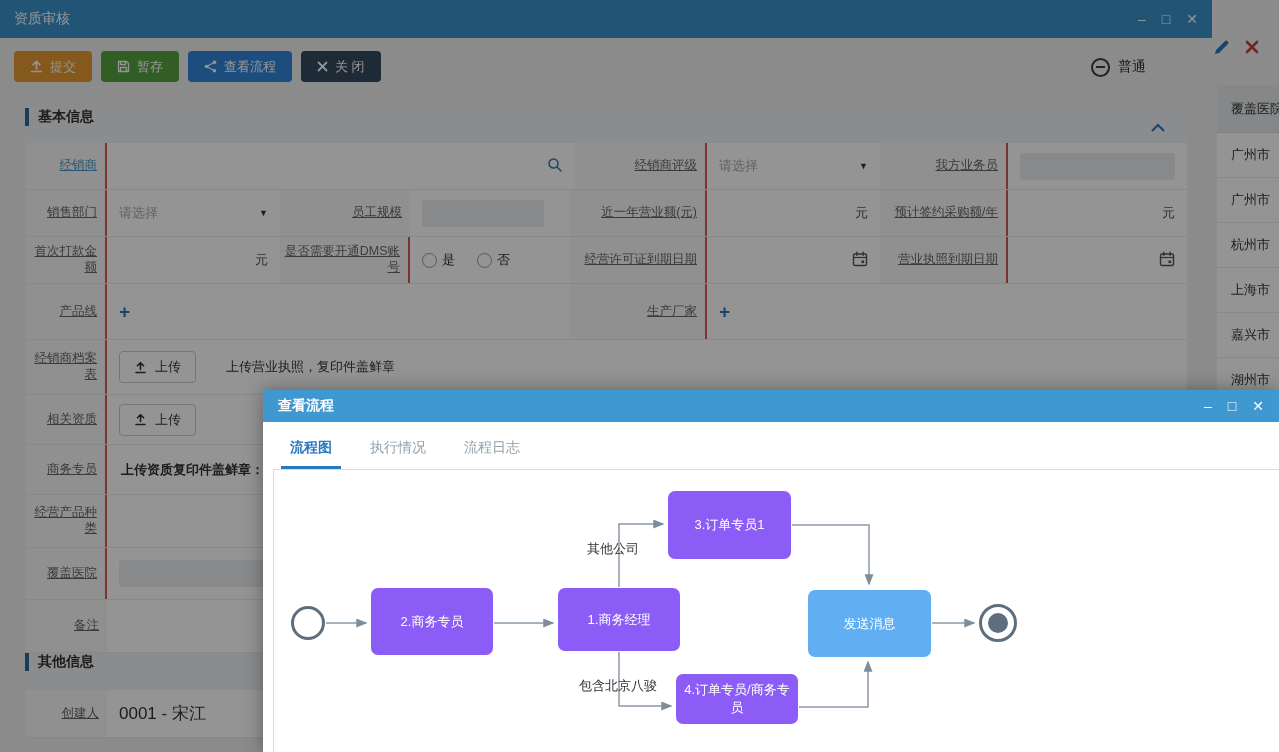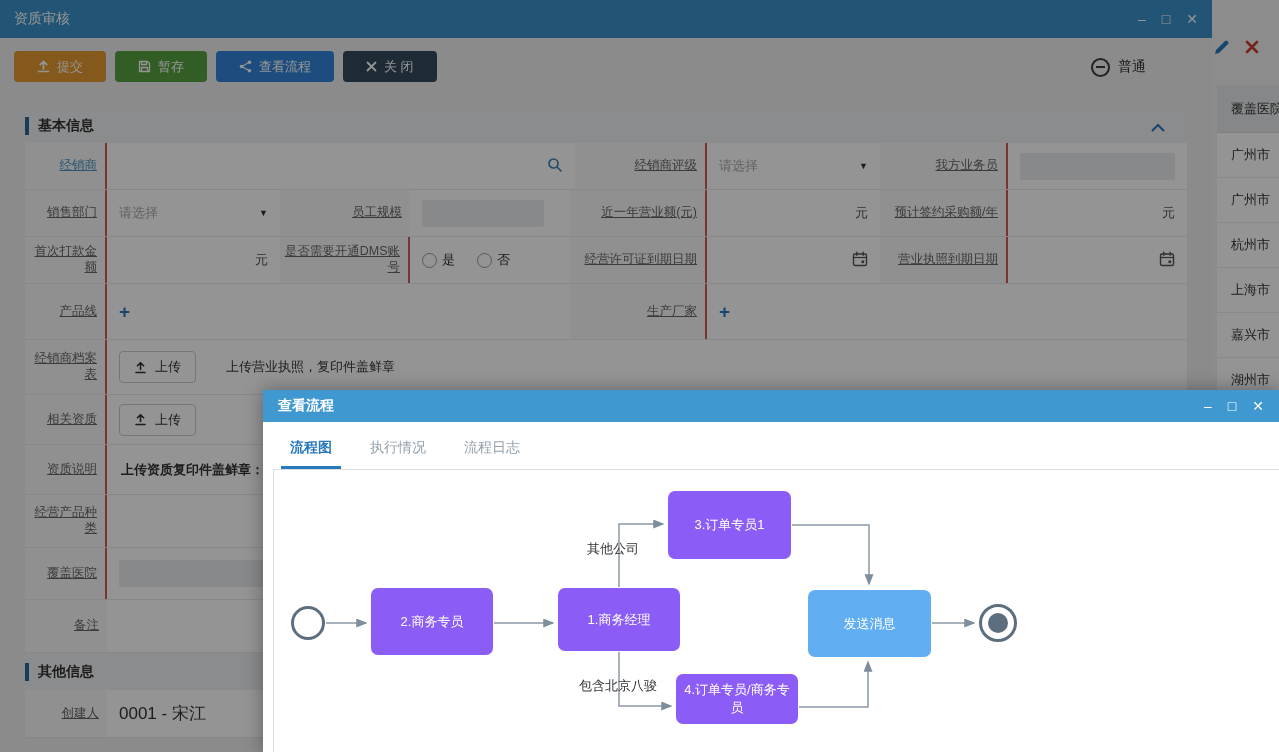--- a/index.html
+++ b/index.html
@@ -17,37 +17,37 @@
 
   
   .main-window { position:absolute; left:0; top:0; width:1212px; height:752px; background:#f0f0f0; }
   .titlebar { height:38px; background:#3b92cc; display:flex; align-items:center; padding:0 14px; }
   .titlebar .title { color:#fff; font-size:14px; flex:1; }
   .win-controls { display:flex; gap:16px; align-items:center; }
   .win-controls span { color:#fff; font-size:14px; line-height:1; cursor:pointer; }
 
   .toolbar { height:57px; display:flex; align-items:center; padding:0 14px; position:relative; }
   .btn { height:31px; border:none; border-radius:4px; color:#fff; font-size:13px; display:inline-flex;
-         align-items:center; gap:7px; padding:0 23px; margin-right:9px; cursor:pointer;
+         align-items:center; gap:7px; padding:0 16px; margin-right:9px; cursor:pointer;
          font-family:inherit; }
   .btn svg { display:block; }
   .btn-submit { background:#e59a2f; }
   .btn-draft  { background:#57a343; }
   .btn-view   { background:#3286d9; }
   .btn-close  { background:#34495e; }
   .priority { position:absolute; right:66px; top:14px; height:30px; display:flex; align-items:center;
               gap:8px; font-size:14px; color:#333; }
   .circle-minus { width:19px; height:19px; border:2px solid #3c3c3c; border-radius:50%;
                   position:relative; }
   .circle-minus::after { content:""; position:absolute; left:3px; right:3px; top:50%;
                          margin-top:-1px; height:2px; background:#3c3c3c; }
 
   
   .form { position:absolute; left:25px; top:108px; width:1162px; background:#fff; }
-  .sec-header { height:35px; background:#eff1f3; display:flex; align-items:center; position:relative; }
+  .sec-header { height:35px; background:#eff1f3; display:flex; position:relative; }
   .sec-accent { width:4px; height:18px; background:#2b6a99; margin:0 9px 0 0; }
   .sec-title { font-size:14px; font-weight:bold; color:#333; }
   .sec-chevron { position:absolute; right:22px; top:10px; }
 
   .frow { display:flex; border-bottom:1px solid #ebebeb; background:#fff; }
   .lbl { background:#f8f9fa; color:#666; font-size:12.5px; display:flex; align-items:center;
          justify-content:flex-end; text-align:right; padding-right:8px; flex:none;
          line-height:1.25;text-decoration:underline; }
   .lbl.req { border-right:2px solid #d05a52; }
   .lbl.blue { color:#4b94c4; }
@@ -296,21 +296,21 @@
           <button class="upload-btn">
             <svg width="13" height="13" viewBox="0 0 13 13">
                 <path d="M6.5 8.5 V2 M3.4 4.8 L6.5 1.7 L9.6 4.8 M2 11.5 h9" stroke="#333" stroke-width="1.6" fill="none" stroke-linecap="round" stroke-linejoin="round"></path>
               </svg>
             <span>上传</span>
           </button>
         </div>
       </div>
 
       <div class="frow h50">
-        <div class="lbl req w82">资质说明</div>
+        <div class="lbl req w82">商务专员</div>
         <div class="cell" style="width:1080px;">
           <span class="hint bold">上传资质复印件盖鲜章：1</span>
         </div>
       </div>
 
       <div class="frow h53">
         <div class="lbl req w82">经营产品种类</div>
         <div class="cell" style="width:1080px;"></div>
       </div>
 

